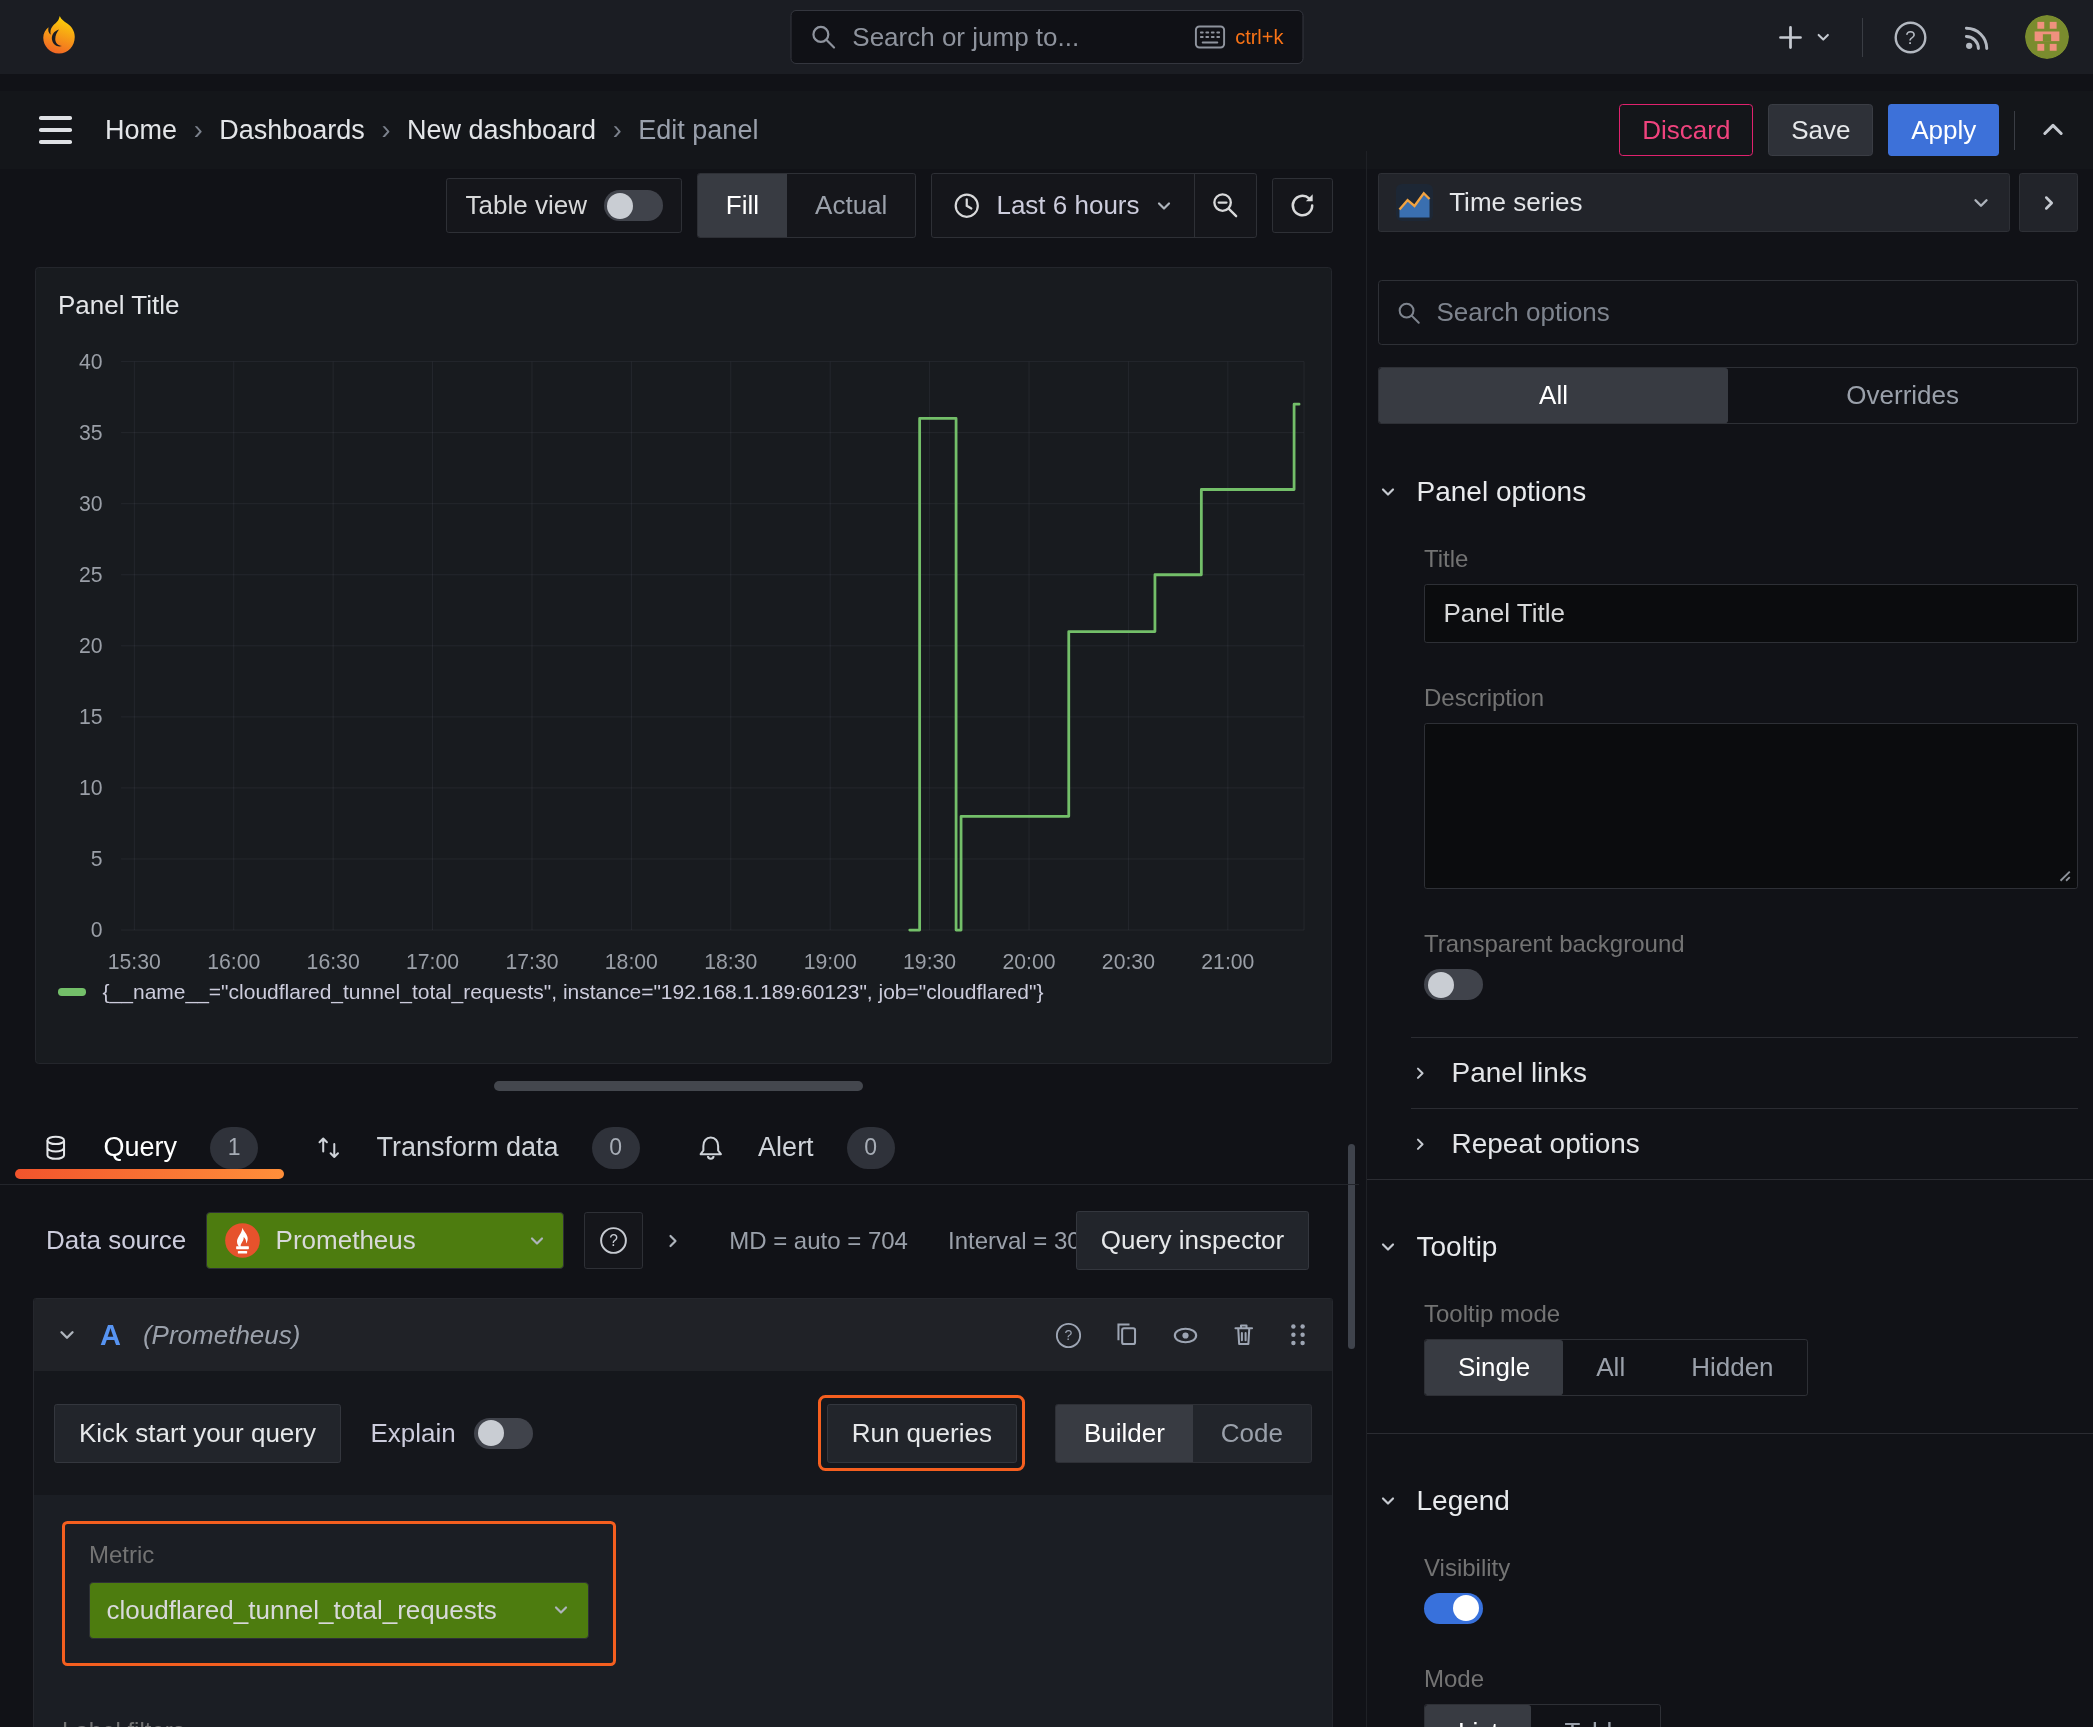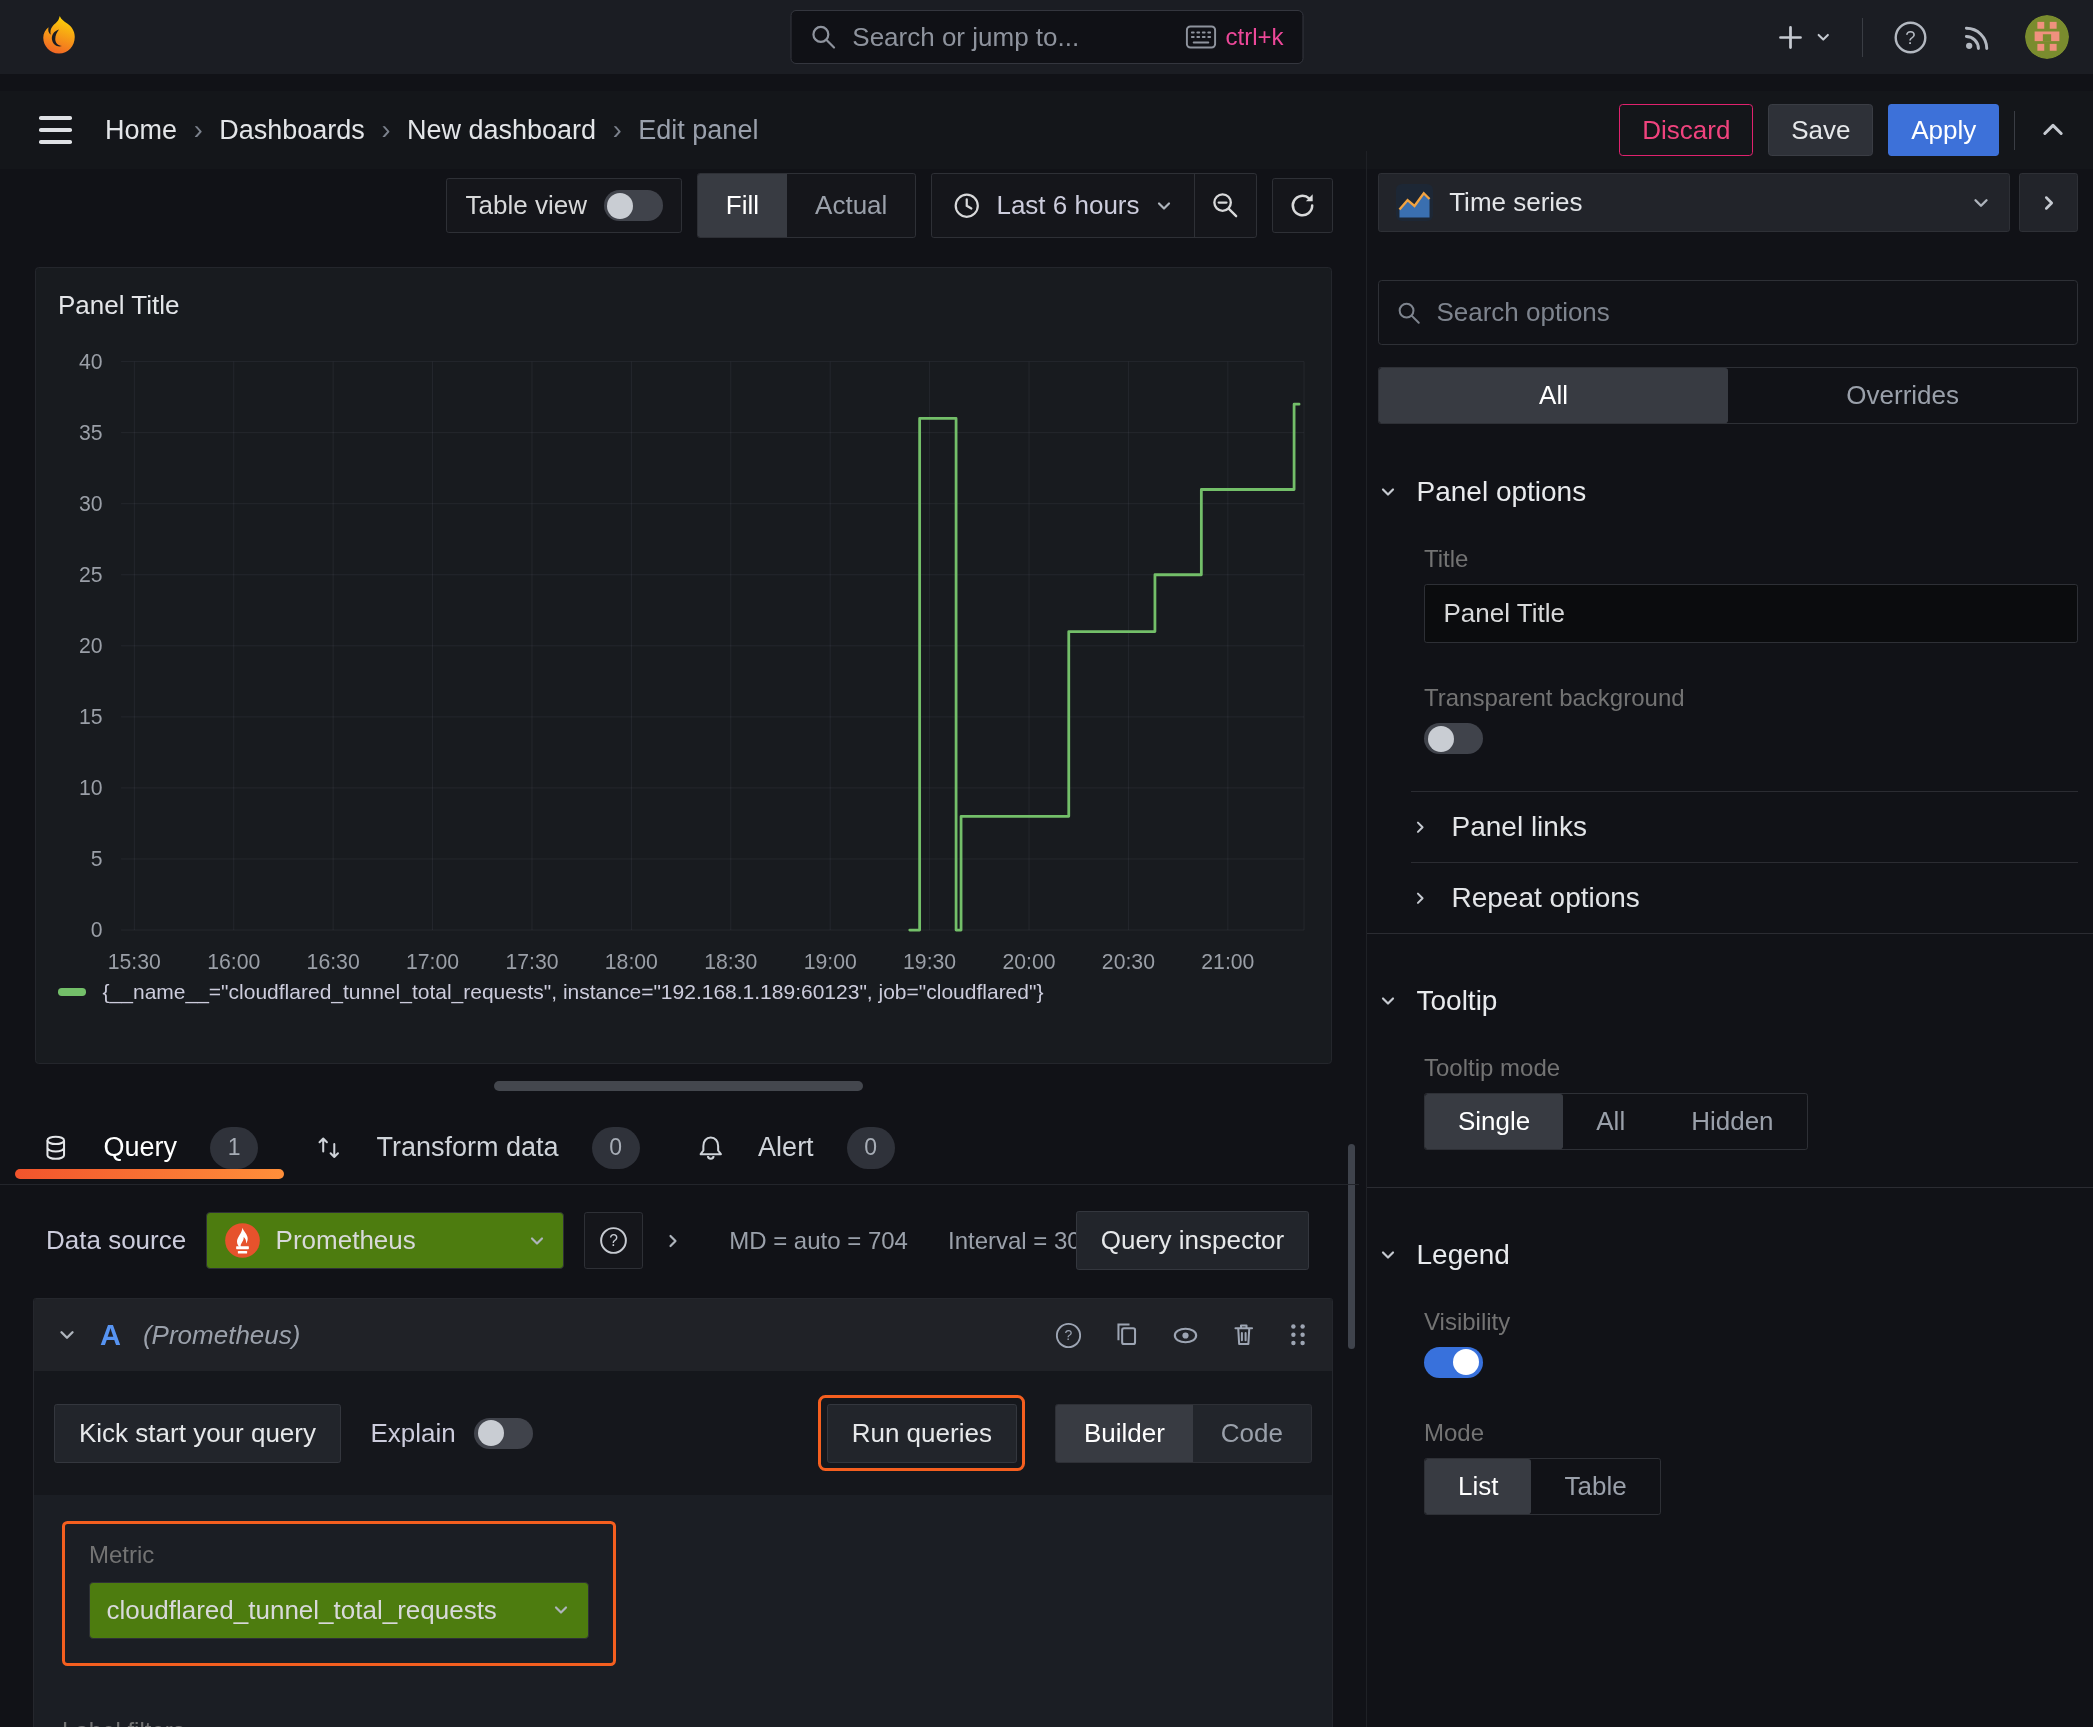--- a/index.html
+++ b/index.html
@@ -6,21 +6,21 @@
   html,body { width:2093px; height:1728px; overflow:hidden; }
   body { background:#111217; color:#ccccdc; font-family:"Liberation Sans", sans-serif; font-size:26px; position:relative; }
   svg { display:block; }
   .ico { flex:none; }
 
   
   .topbar { position:absolute; left:0; top:0; width:2093px; height:74px; background:#1b1d23; display:flex; align-items:center; }
   .logo { margin-left:35px; }
   .searchbox { position:absolute; left:50%; top:10px; transform:translateX(-50%); width:513px; height:54px; background:#101116; border:0.9px solid #34363e; border-radius:5.5px; display:flex; align-items:center; padding:0 18.5px; gap:14.8px; color:#8e939d; }
   .searchbox .ph { flex:1; font-size:26px; }
-  .kbd-hint { display:flex; align-items:center; gap:9.2px; color:#ec4899; font-size:24px; }
+  .kbd-hint { display:flex; align-items:center; gap:9.2px; color:#f97316; font-size:20px; }
   .top-actions { position:absolute; right:24px; top:0; height:74px; display:flex; align-items:center; gap:29.5px; }
   .vdiv { width:0.9px; height:39px; background:#3a3d44; }
   .avatar { width:44px; height:44px; border-radius:50%; overflow:hidden; }
 
   
   .crumbbar { position:absolute; left:0; top:91px; width:2093px; height:78px; background:#14161a; display:flex; align-items:center; }
   .burger { margin:0 33px 0 39px; display:flex; flex-direction:column; gap:7.4px; cursor:pointer; }
   .burger i { width:33px; height:4.6px; background:#dfe1e5; border-radius:1.8px; display:block; }
   .crumbs { display:flex; align-items:center; gap:16.6px; font-size:27px; color:#e3e5e8; }
   .crumbs .sep { color:#7b818c; }
@@ -488,20 +488,30 @@
         <path d="M6 9l6 6 6-6" stroke="#c6cad1" stroke-width="2.6" fill="none" stroke-linecap="round" stroke-linejoin="round"></path>
       </svg>
     <span>Panel options</span>
   </div>
 
   <div class="field mt40">
     <div class="lbl">Title</div>
     <div class="inputbox">Panel Title</div>
   </div>
 
+  <div class="field mt44">
+    <div class="lbl">Description</div>
+    <div class="textarea">
+      <span class="resize-h ico">
+        <svg width="16.6" height="16.6" viewBox="0 0 18 18">
+            <path d="M16 6L6 16M16 12l-4 4" stroke="#8e939b" stroke-width="2"></path>
+          </svg>
+      </span>
+    </div>
+  </div>
 
   <div class="field mt44">
     <div class="lbl">Transparent background</div>
     <span class="toggle mt12" style="display:block;">
         <span class="knob"></span>
       </span>
   </div>
 
   <div class="divider inset mt44"></div>
   <div class="link-row">

